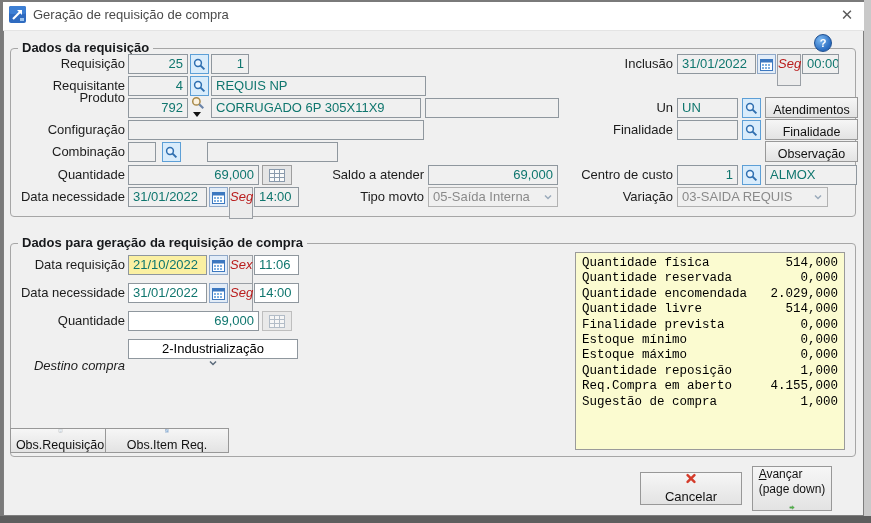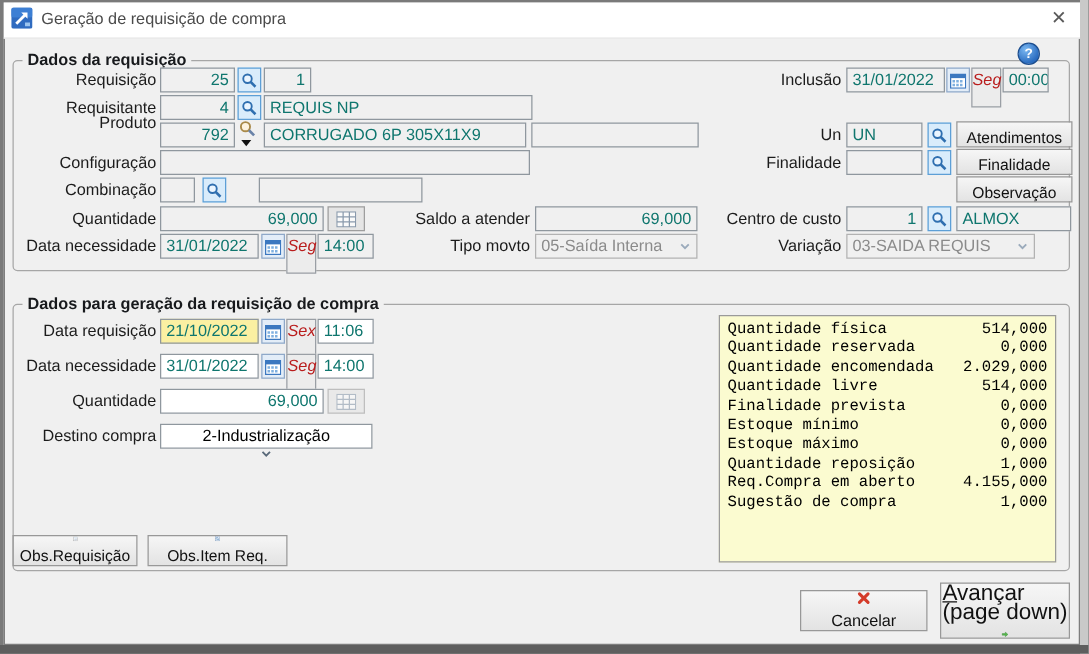--- a/index.html
+++ b/index.html
@@ -277,21 +277,21 @@
   <div class="calcbtn disabled" style="left:262px;top:311px;">
     <svg width="16" height="13" viewBox="0 0 16 13">
         <rect x="0.5" y="0.5" width="15" height="12" fill="#fafafa" stroke="#8a9aac"></rect>
         <line x1="5.5" y1="0.5" x2="5.5" y2="12.5" stroke="#8a9aac"></line>
         <line x1="10.5" y1="0.5" x2="10.5" y2="12.5" stroke="#8a9aac"></line>
         <line x1="0.5" y1="4.5" x2="15.5" y2="4.5" stroke="#8a9aac"></line>
         <line x1="0.5" y1="8.5" x2="15.5" y2="8.5" stroke="#8a9aac"></line>
       </svg>
   </div>
 
-  <span class="lbl" style="left:8px;top:339px;width:117px;">Destino compra</span>
+  <span class="lbl" style="left:8px;top:356px;width:117px;font-style:italic;">Destino compra</span>
   <div class="combo enabled" style="left:128px;top:339px;width:170px;">
     <span>2-Industrialização</span>
     <svg class="chev" viewBox="0 0 10 10">
         <polyline points="2,3.5 5,6.5 8,3.5" fill="none" stroke="#5a6a7a" stroke-width="1.5"></polyline>
       </svg>
   </div>
 
   <div class="memo" style="left:575px;top:252px;width:270px;height:198px;">
     <div class="erow"><span>Quantidade física</span><span>514,000</span></div>
     <div class="erow"><span>Quantidade reservada</span><span>0,000</span></div>
@@ -310,36 +310,36 @@
         <rect x="1" y="2" width="11" height="11" fill="#fff" stroke="#999"></rect>
         <rect x="1" y="2" width="11" height="2.5" fill="#dce8f2"></rect>
         <g stroke="#9bb0c4" stroke-width="1">
           <line x1="3" y1="7" x2="11" y2="7"></line>
           <line x1="3" y1="9" x2="11" y2="9"></line>
           <line x1="3" y1="11" x2="9" y2="11"></line>
         </g>
       </svg>
     <span>Obs.Requisição</span>
   </div>
-  <div class="btn" style="left:118px;top:428px;width:112px;height:25px;align-items:center;">
+  <div class="btn" style="left:105px;top:428px;width:124px;height:25px;align-items:center;">
     <svg width="14" height="14" viewBox="0 0 14 14">
         <rect x="1" y="1" width="12" height="12" fill="#eaf2fa" stroke="#6a8ab0"></rect>
         <circle cx="6" cy="6" r="2.8" fill="#fff" stroke="#2f6fb0" stroke-width="1.3"></circle>
         <line x1="8" y1="8" x2="11" y2="11" stroke="#2f6fb0" stroke-width="1.8"></line>
       </svg>
     <span>Obs.Item Req.</span>
   </div>
 
   <div class="btn" style="left:640px;top:472px;width:102px;height:33px;font-size:13px;">
     <svg width="16" height="16" viewBox="0 0 16 16">
         <path d="M3 3 L13 13 M13 3 L3 13" stroke="#d43b2a" stroke-width="3.6" stroke-linecap="round"></path>
       </svg>
     <span>Cancelar</span>
   </div>
-  <div class="btn" style="left:752px;top:466px;width:104px;height:45px;font-size:18px;gap:8px;">
+  <div class="btn" style="left:752px;top:466px;width:80px;height:45px;font-size:12px;gap:8px;">
     <span>
       <span class="av-l1">Avançar</span>
       <span class="av-l2">(page down)</span>
     </span>
     <svg width="20" height="18" viewBox="0 0 20 18">
         <polygon points="2,6.5 11,6.5 11,2.5 18.5,9 11,15.5 11,11.5 2,11.5" fill="#56b84b" stroke="#2e7d32" stroke-width="1"></polygon>
       </svg>
   </div>
 </div>
 

